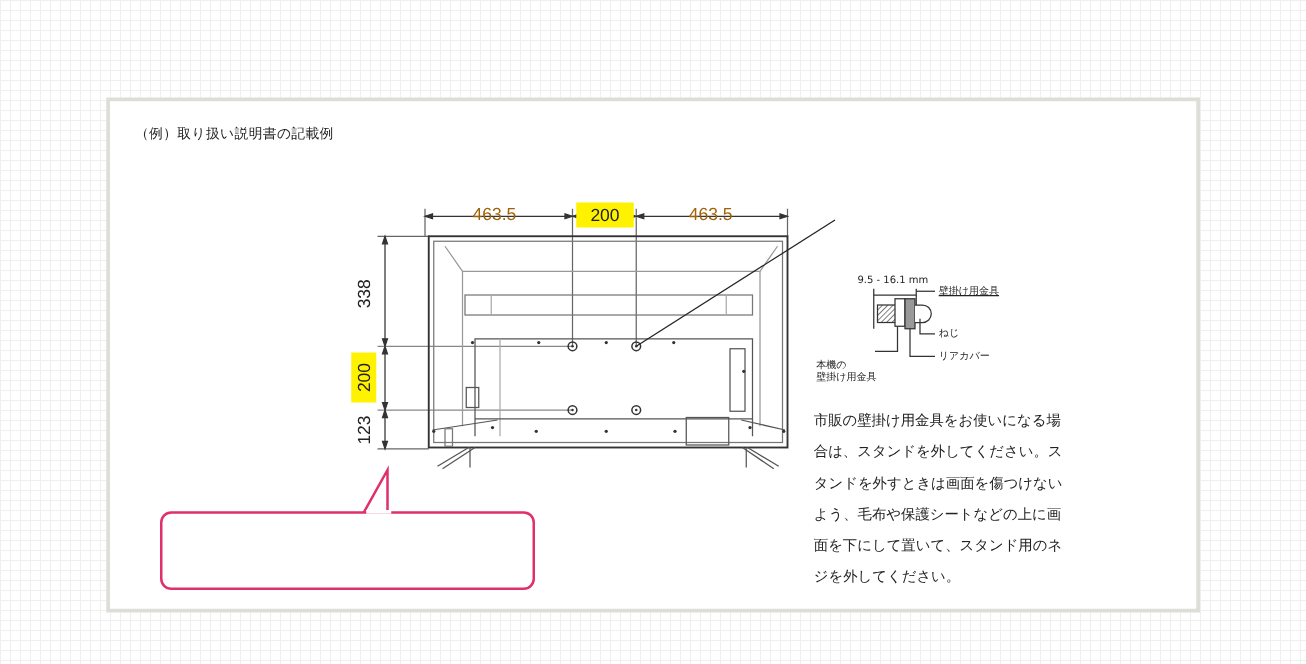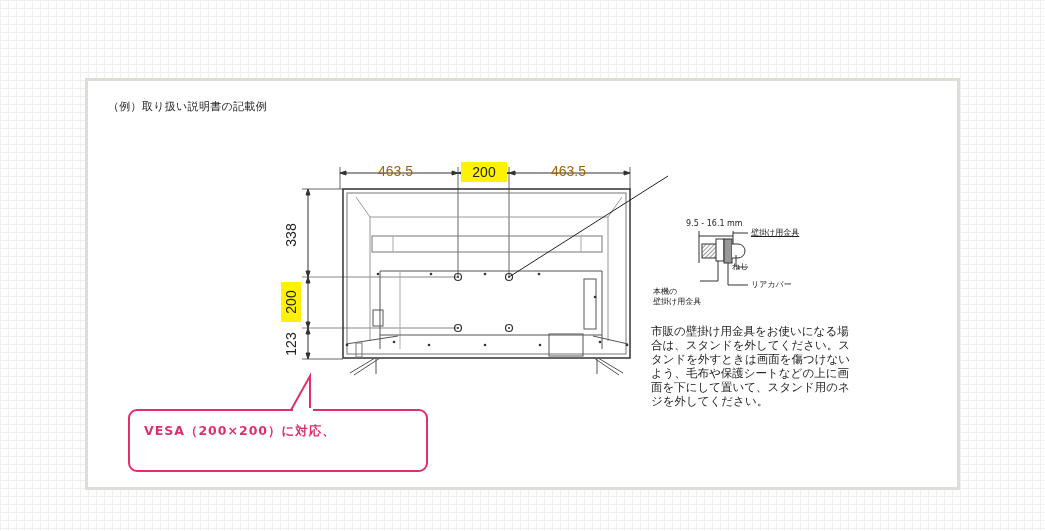--- a/index.html
+++ b/index.html
@@ -40,21 +40,21 @@
     position: absolute; left: 580px; top: 57px; width: 122px; height: 78px;
     background: #fff200; padding: 4px 8px; box-sizing: border-box;
     font-family: "Liberation Sans", sans-serif; font-size: 14px; line-height: 16px; color: #111;
   }
   .small-label {
     position: absolute; font-size: 8px; color: #222; line-height: 10px;
     font-family: "DejaVu Sans", sans-serif;
   }
   .notes {
     position: absolute; left: 563px; top: 243px; width: 200px;
-    font-size: 11.5px; line-height: 14px; color: #222;
+    font-size: 11.5px; line-height: 25px; color: #222;
   }
   .callout {
     position: absolute; left: 40px; top: 328px; width: 300px; height: 63px;
     border: 2px solid #e0306a; border-radius: 9px; background: #fff;
     box-sizing: border-box; padding: 10px 0 0 14px;
     color: #e0306a; font-size: 12.5px; font-weight: bold; line-height: 19px; letter-spacing: 1px;
   }
 </style>
 </head>
 <body>
@@ -163,26 +163,25 @@
   <div class="vert-label hl" style="left:183px; top:211px;">200</div>
   <div class="vert-label" style="left:183px; top:253px;">123</div>
 
 
   <div class="small-label" style="left:598px; top:138px;">9.5 - 16.1 mm</div>
   <div class="small-label" style="left:663px; top:147px;text-decoration:underline;">壁掛け用金具</div>
   <div class="small-label" style="left:565px; top:206px;">
     <div>本機の</div>
     <div>壁掛け用金具</div>
   </div>
-  <div class="small-label" style="left:644px; top:181px;">ねじ</div>
+  <div class="small-label" style="left:663px; top:181px;">ねじ</div>
   <div class="small-label" style="left:663px; top:199px;">リアカバー</div>
 
   <div class="notes">市販の壁掛け用金具をお使いになる場合は、スタンドを外してください。スタンドを外すときは画面を傷つけないよう、毛布や保護シートなどの上に画面を下にして置いて、スタンド用のネジを外してください。</div>
 
   <svg width="40" height="40" viewBox="0 0 40 40" style="position:absolute; left:195px; top:291px; overflow:visible;">
     <path d="M8 38 L27 4 L27 38" fill="#fff" stroke="#e0306a" stroke-width="2" stroke-linejoin="miter"></path>
   </svg>
   <div class="callout">
-    <div>VESA（200×200）に対応、</div>
   </div>
 
   <div style="position:absolute; left:205px; top:327px; width:20px; height:3px; background:#fff;"></div>
 </div>
 
 </body></html>

